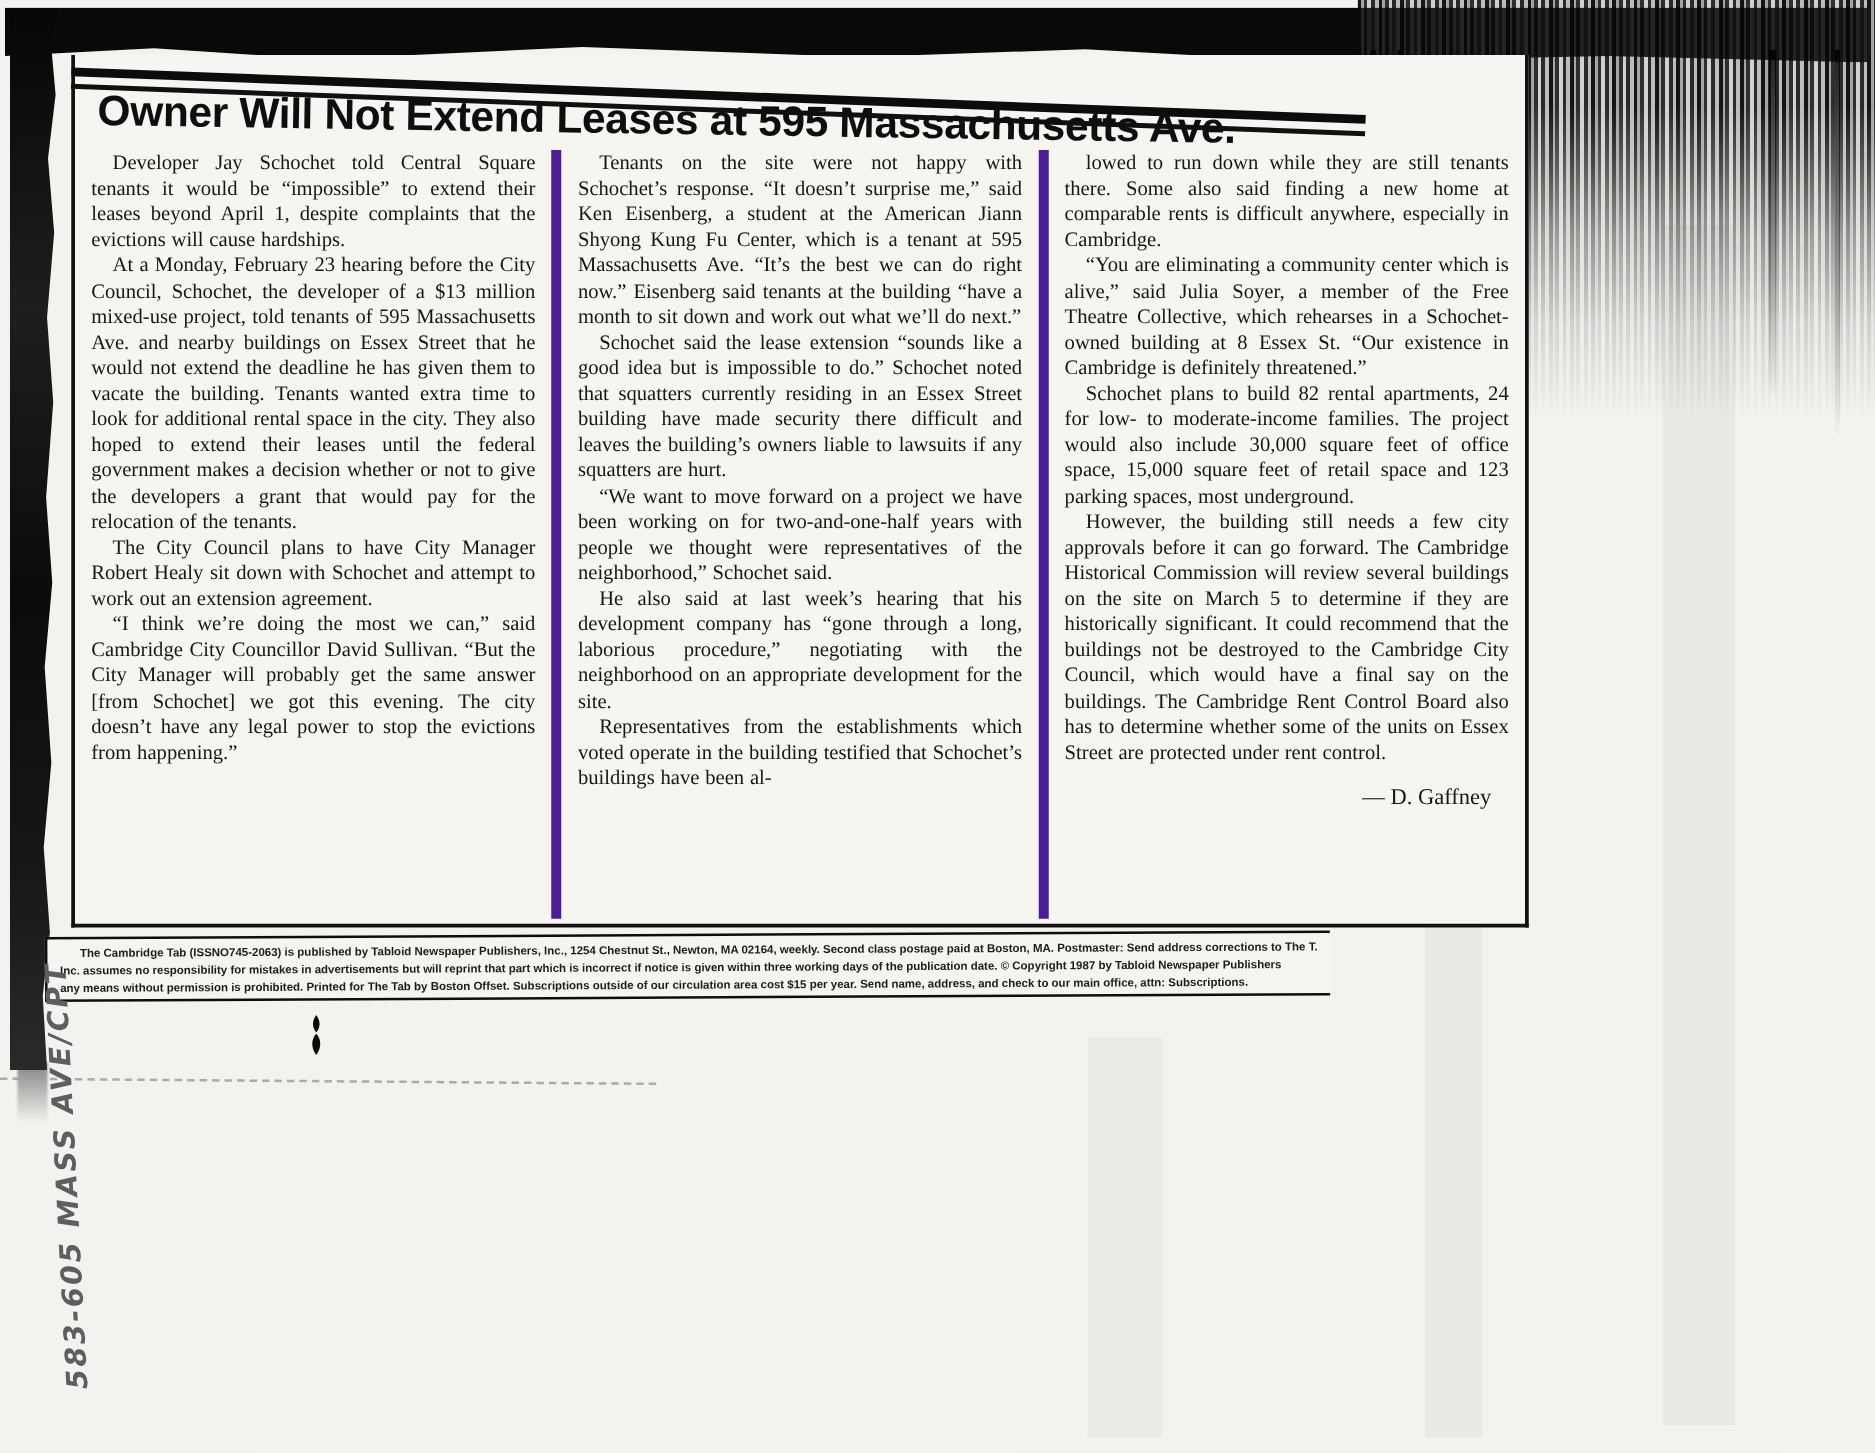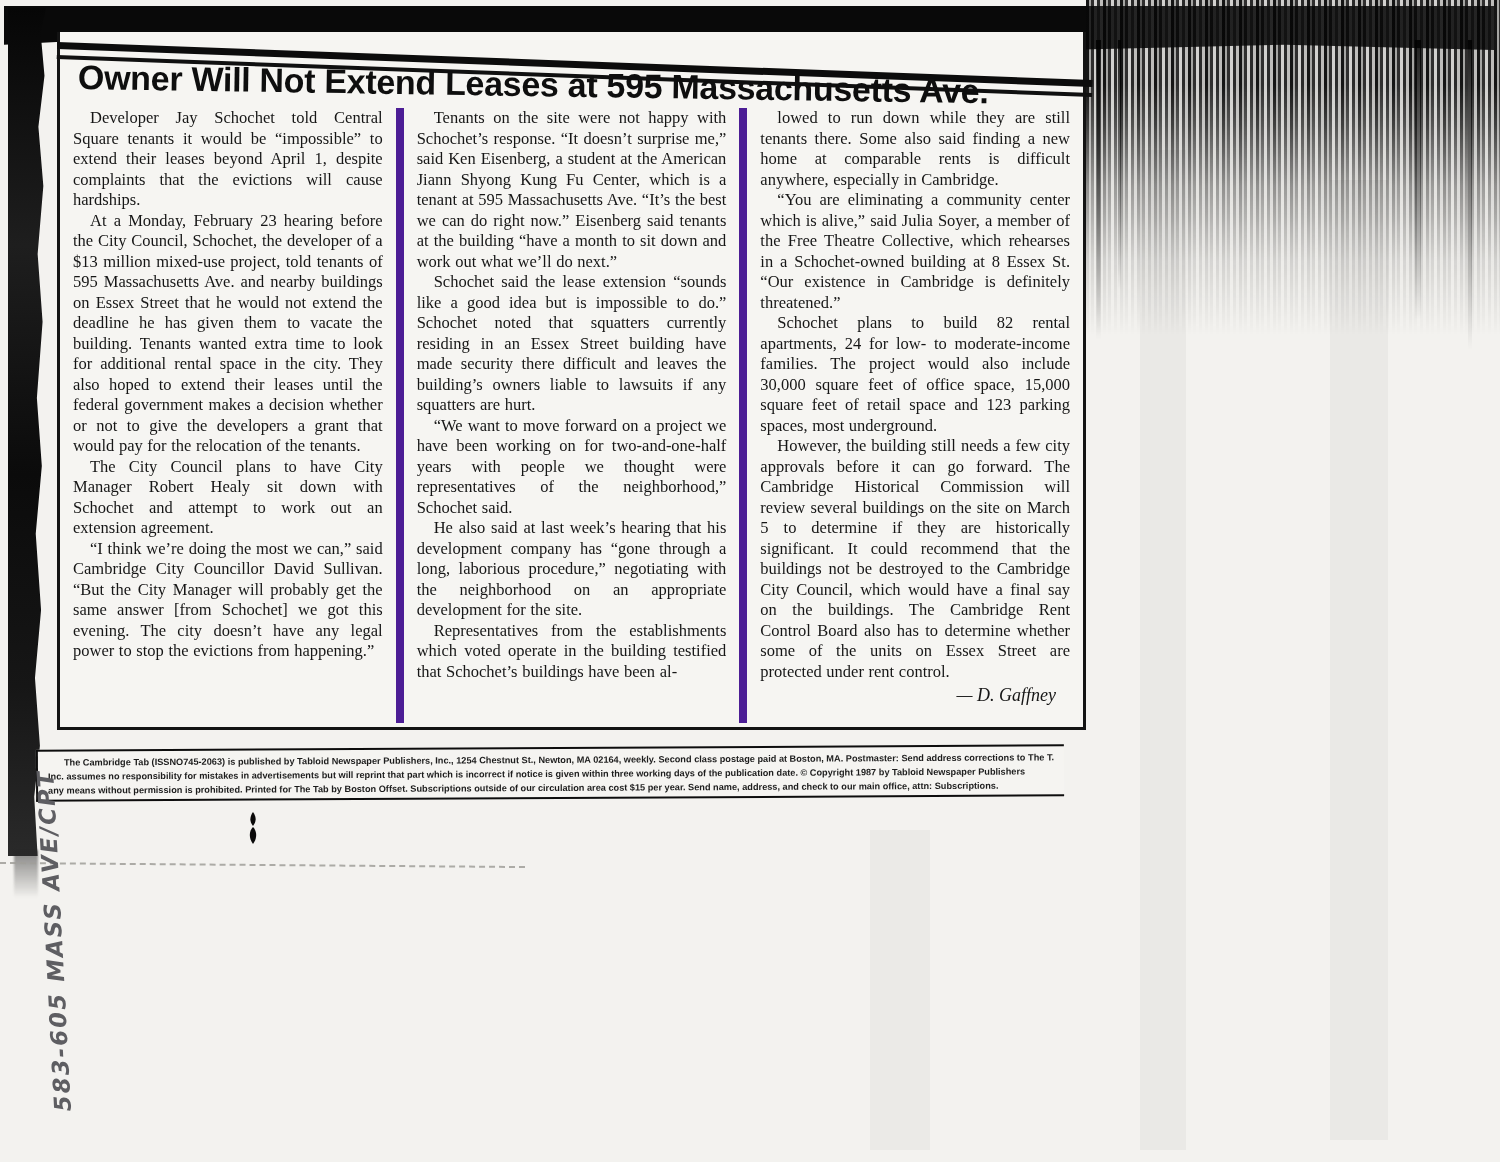--- a/index.html
+++ b/index.html
@@ -46,21 +46,21 @@
     position:absolute;left:152px;top:36px;width:2px;height:84px;background:#2e2e2e;
     transform:rotate(37deg);opacity:.85;
   }
   .dashed-line{
     position:absolute;left:0;top:864px;width:525px;height:0;
     border-top:2px dashed #a09f9a;transform:rotate(.45deg);opacity:.85;
   }
   .pen-mark{position:absolute;left:246px;top:812px;}
   
   .clipping{
-    position:absolute;left:57px;top:32px;width:1029px;height:698px;
+    position:absolute;left:57px;top:44px;width:1166px;height:698px;
     background:#f6f5f2;
     border-left:3px solid #131313;border-right:3px solid #131313;border-bottom:3px solid #131313;
     box-sizing:border-box;
     padding-left:12px;
   }
   .double-rule{position:absolute;left:-3px;top:10px;width:1036px;transform:rotate(2.1deg);transform-origin:left center;}
   .double-rule .bar1{height:7px;background:#0c0c0c;}
   .double-rule .gap{height:6px;}
   .double-rule .bar2{height:4px;background:#101010;}
   .headline{
@@ -73,22 +73,22 @@
     position:absolute;left:0;top:76px;right:0;bottom:4px;display:flex;
   }
   .col{flex:1;padding:0 13px;box-sizing:border-box;overflow:hidden;}
   .col + .col{border-left:8px solid #4c1d95;}
   .col p{
     margin:0;text-indent:17px;text-align:justify;
     font-size:16.5px;line-height:20.5px;color:#161616;
     word-spacing:.5px;
   }
   .byline{
-    margin-top:3px;text-align:right;padding-right:14px;
-    font-style:italic;font-size:18px;color:#161616;
+    margin-top:15px;text-align:right;padding-right:14px;
+    font-size:18px;color:#161616;
   }
   
   .fineprint{
     position:absolute;left:36px;top:747px;width:1028px;height:52px;
     border-top:2px solid #0d0d0d;border-bottom:2px solid #0d0d0d;border-left:2px solid #0d0d0d;
     box-sizing:border-box;background:#f5f4f1;
     padding:4px 0 0 10px;transform:rotate(-.3deg);
     font-family:"Liberation Sans", sans-serif;font-weight:700;
     font-size:9.2px;line-height:14.2px;color:#1c1c1c;letter-spacing:0;
   }

